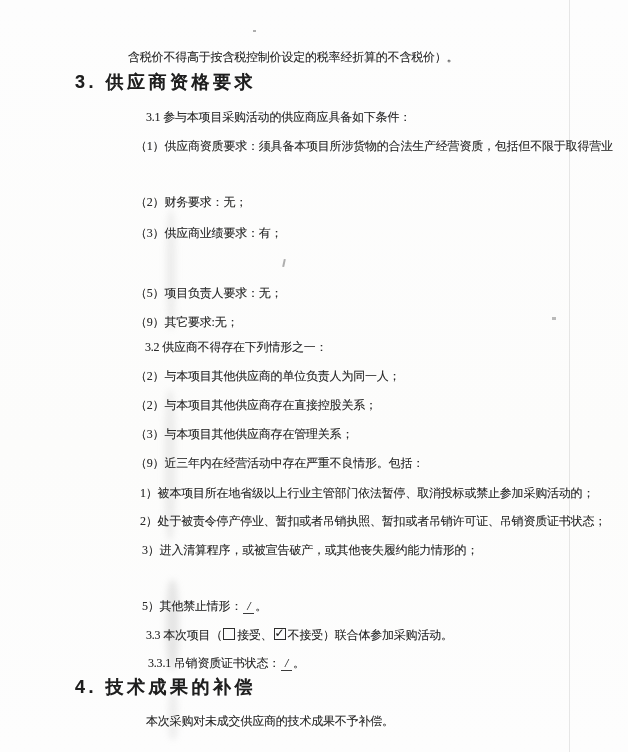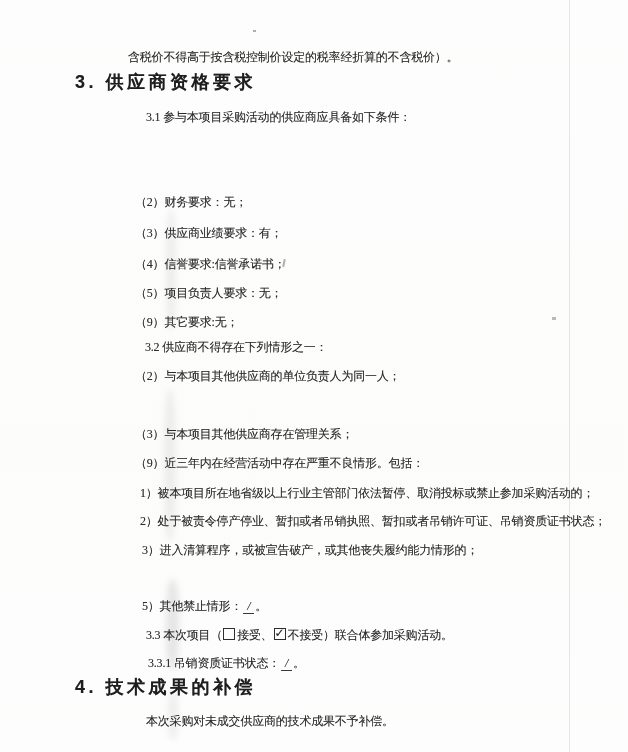--- a/index.html
+++ b/index.html
@@ -122,28 +122,29 @@
   <div class="smudge sm4"></div>
   <div class="speck sp1"></div>
   <div class="speck sp2"></div>
   <div class="speck sp3"></div>
 
   <div class="ln l01">含税价不得高于按含税控制价设定的税率经折算的不含税价）。</div>
 
   <div class="h2 l02">3. 供应商资格要求</div>
 
   <div class="ln l03">3.1 参与本项目采购活动的供应商应具备如下条件：</div>
+  <div class="ln l04">（1）供应商资质要求：须具备本项目所涉货物的合法生产经营资质，包括但不限于取得营业</div>
   <div class="ln l06">（2）财务要求：无；</div>
   <div class="ln l07">（3）供应商业绩要求：有；</div>
-  <div class="ln l08">（4）信誉要求:信誉承诺书；</div>
   <div class="ln l09">（5）项目负责人要求：无；</div>
   <div class="ln l10">（9）其它要求:无；</div>
 
   <div class="ln l11">3.2 供应商不得存在下列情形之一：</div>
   <div class="ln l12">（2）与本项目其他供应商的单位负责人为同一人；</div>
+  <div class="ln l13">（2）与本项目其他供应商存在直接控股关系；</div>
   <div class="ln l14">（3）与本项目其他供应商存在管理关系；</div>
   <div class="ln l15">（9）近三年内在经营活动中存在严重不良情形。包括：</div>
   <div class="ln l16">1）被本项目所在地省级以上行业主管部门依法暂停、取消投标或禁止参加采购活动的；</div>
   <div class="ln l17">2）处于被责令停产停业、暂扣或者吊销执照、暂扣或者吊销许可证、吊销资质证书状态；</div>
   <div class="ln l18">3）进入清算程序，或被宣告破产，或其他丧失履约能力情形的；</div>
 
   <div class="ln l20">
     <span>5）其他禁止情形：</span><span class="blank">/</span><span>。</span>
   </div>
 

